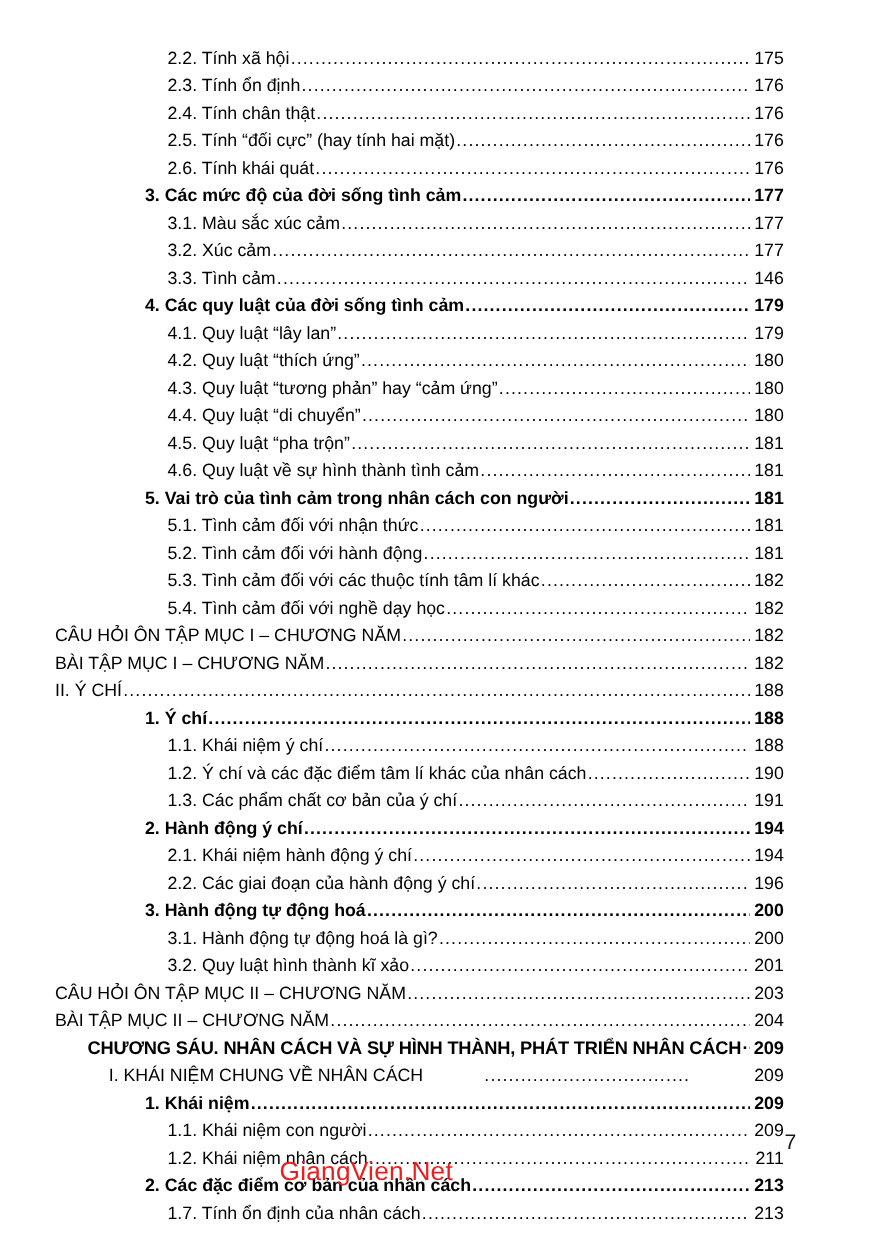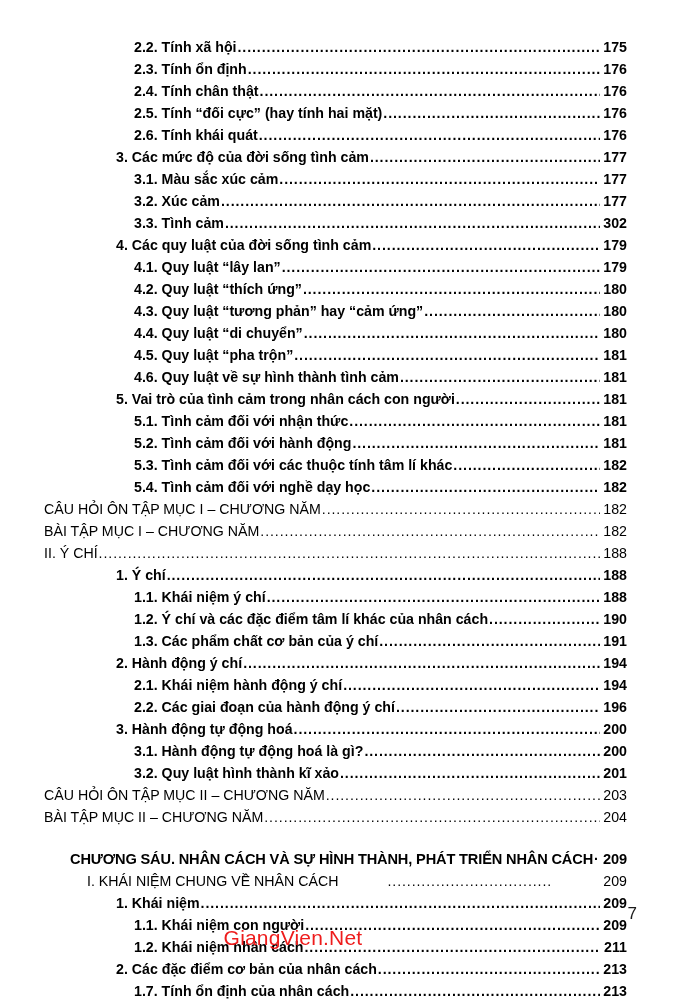--- a/index.html
+++ b/index.html
@@ -57,26 +57,26 @@
     flex: 0 0 auto;
     text-align: right;
     min-width: 26px;
   }
 
   
   .lvl-chapter { padding-left: 70px; font-weight: bold; font-size: 14.6px; letter-spacing: -0.15px; }
   .lvl-roman   { padding-left: 87px; font-weight: normal; gap: 48px; }
   .lvl-exam    { padding-left: 44px; font-weight: normal; }
   .lvl-1       { padding-left: 116px; font-weight: bold; }
-  .lvl-2       { padding-left: 134px; font-weight: bold; }
+  .lvl-2       { padding-left: 134px; font-weight: normal; }
 
   .lvl-chapter .leader::before,
   .lvl-1 .leader::before { font-weight: bold; }
 
-  .gap-before { margin-top: 20px; align-items: center; }
+  .gap-before { margin-top: 0; align-items: center; }
 
   #page-number {
     position: absolute;
     right: 62px;
     top: 903px;
     font-size: 17px;
     line-height: 22px;
     color: #1a1a1a;
   }
 
@@ -132,21 +132,21 @@
       <span class="page">177</span>
     </div>
     <div class="toc-line lvl-2">
       <span class="title">3.2. Xúc cảm</span>
       <span class="leader"></span>
       <span class="page">177</span>
     </div>
     <div class="toc-line lvl-2">
       <span class="title">3.3. Tình cảm</span>
       <span class="leader"></span>
-      <span class="page">302</span>
+      <span class="page">146</span>
     </div>
     <div class="toc-line lvl-1">
       <span class="title">4. Các quy luật của đời sống tình cảm</span>
       <span class="leader"></span>
       <span class="page">179</span>
     </div>
     <div class="toc-line lvl-2">
       <span class="title">4.1. Quy luật “lây lan”</span>
       <span class="leader"></span>
       <span class="page">179</span>

